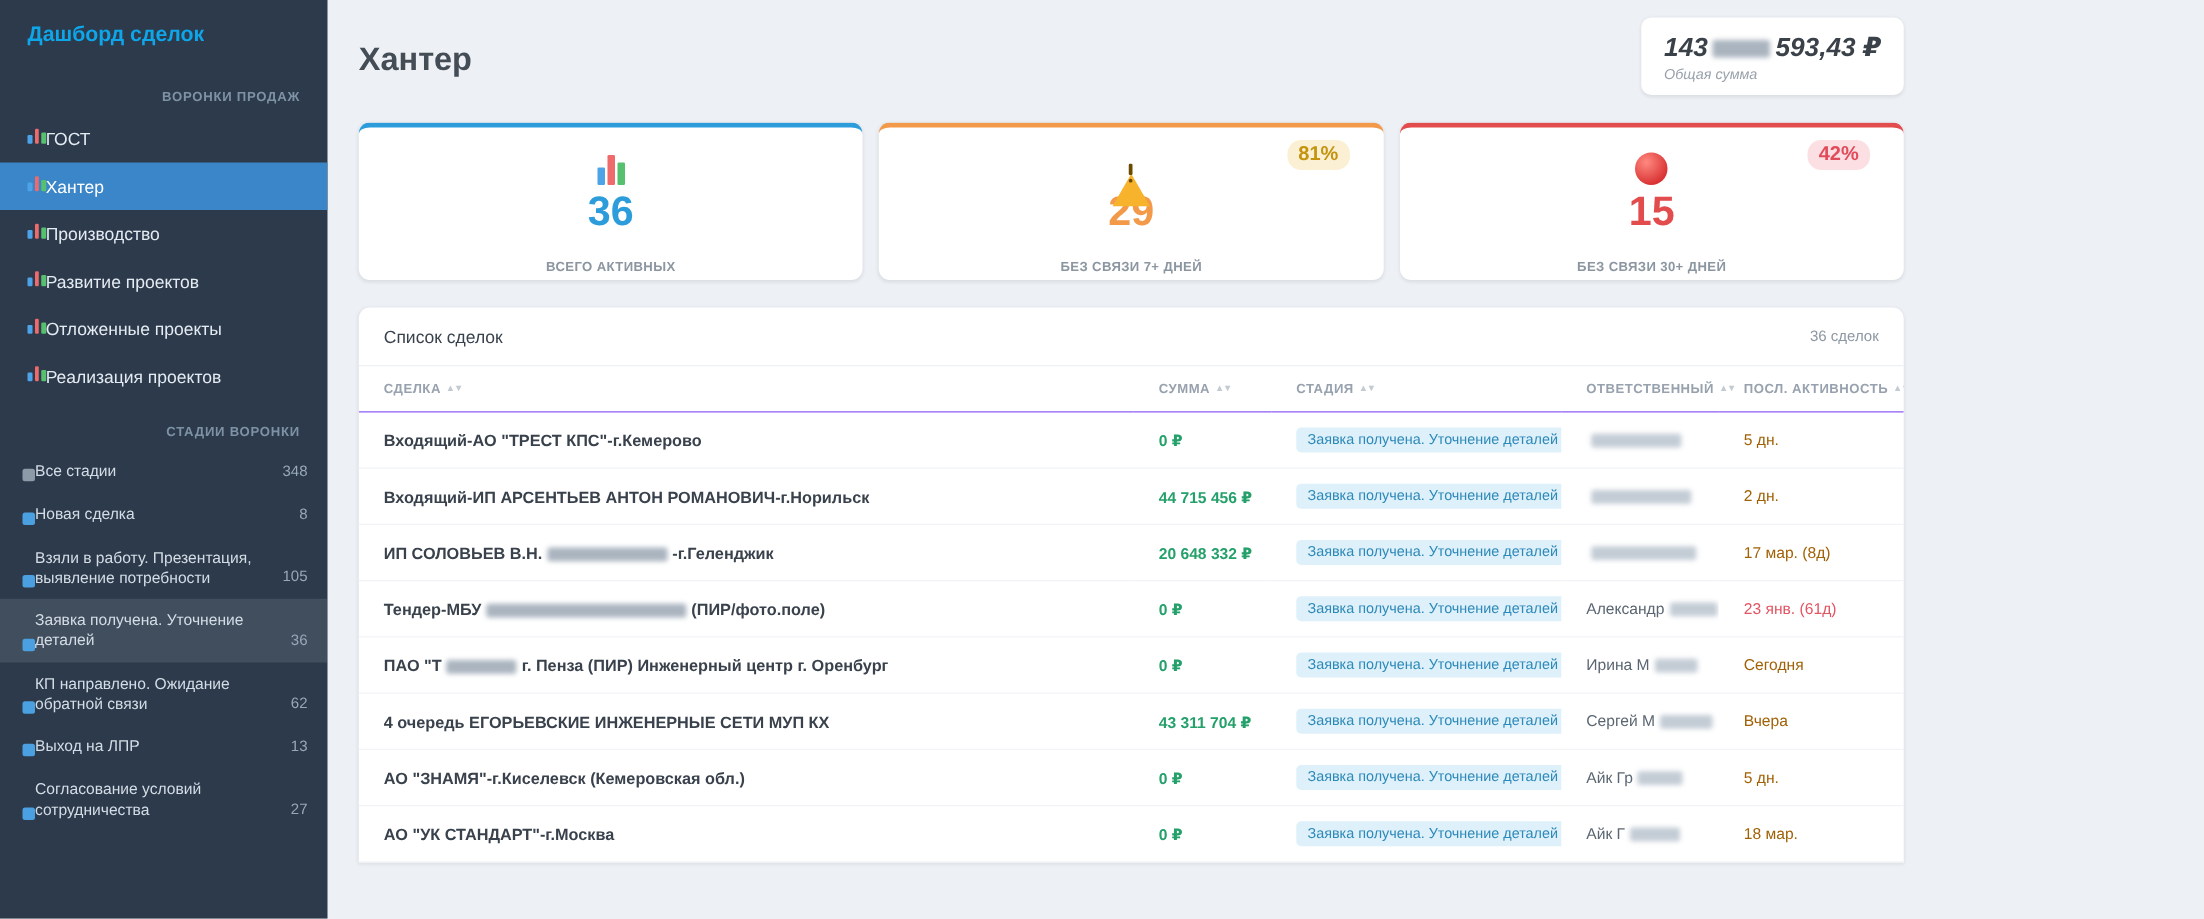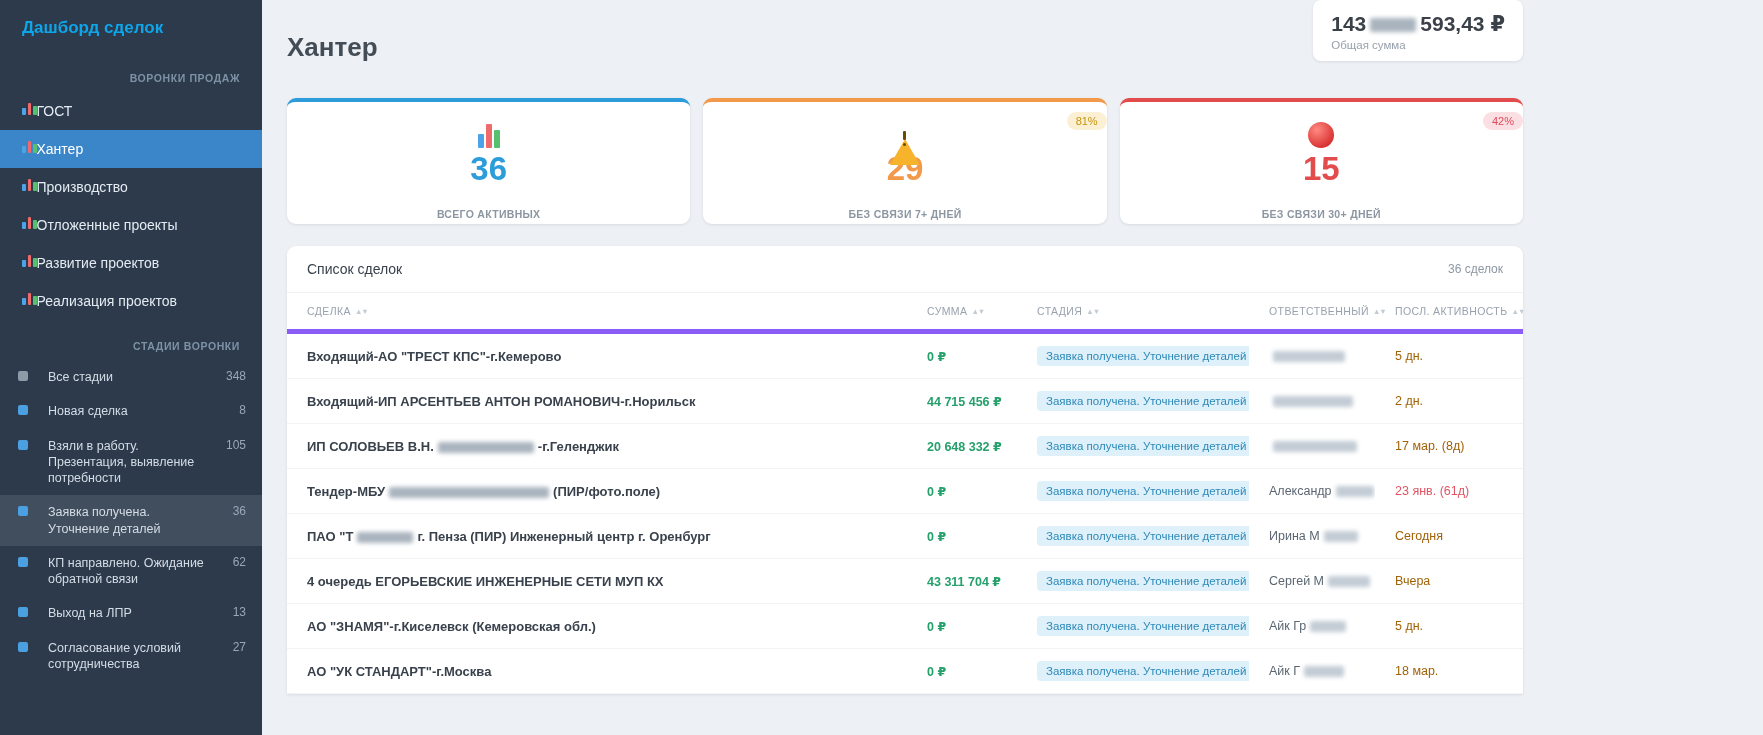--- a/index.html
+++ b/index.html
@@ -8,21 +8,21 @@
     font-family:"Liberation Sans","DejaVu Sans",sans-serif;
     background:#edf0f4; color:#3b434c; display:flex;
   }
 
   
   .sidebar { width:262px; min-width:262px; height:735px; background:#2c3a4b; color:#dbe3ec; overflow:hidden; }
   .sb-title { padding:18px 22px 14px; font-size:17px; font-weight:700; color:#0ea5e9; }
   .sb-section { padding:20px 22px 8px; font-size:10.5px; font-weight:700; letter-spacing:.6px; color:#7e92a6;text-align:right; }
   .funnel-item { display:flex; align-items:flex-start; padding:11px 22px; font-size:14px; color:#e4ebf2; cursor:pointer; }
   .funnel-item.active { background:#3b86c8; color:#ffffff; }
-  .stage-item { display:flex; align-items:flex-start; gap:20px; padding:9px 16px 9px 18px; font-size:12.5px; color:#d4dde6; line-height:1.3; cursor:pointer; }
+  .stage-item { display:flex; align-items:flex-end; gap:0; padding:9px 16px 9px 18px; font-size:12.5px; color:#d4dde6; line-height:1.3; cursor:pointer; }
   .stage-item.active { background:rgba(255,255,255,.10); }
   .stage-item .sq { margin-top:2px; }
   .stage-label { flex:1; }
   .stage-count { color:#98a8ba; font-size:12px; margin-left:6px; }
 
   
   .bars { display:inline-flex; align-items:flex-end; gap:2px; }
   .bars i { display:block; width:3.5px; border-radius:1px; }
   .bars i:nth-child(1){ height:7px;  background:#4da3e8; }
   .bars i:nth-child(2){ height:12px; background:#ef6a6a; }
@@ -32,42 +32,42 @@
   .bars.big i:nth-child(2){ height:24px; }
   .bars.big i:nth-child(3){ height:18px; }
   .sq { width:10px; height:10px; min-width:10px; border-radius:2px; background:#4aa0e0; display:inline-block; }
   .sq.gray { background:#8d9aa8; }
 
   
   .main { flex:1; padding-left:25px; position:relative; }
   .content { width:1236px; }
   .topbar { height:98px; display:flex; align-items:flex-start; }
   .page-title { margin-top:32px; font-size:26px; font-weight:600; color:#444c55; }
-  .total-card { margin-left:auto; background:#fff; border-radius:8px; box-shadow:0 1px 3px rgba(40,50,70,.10); padding:12px 18px 10px; min-width:205px; }
+  .total-card { margin-left:auto; margin-top:14px; background:#fff; border-radius:8px; box-shadow:0 1px 3px rgba(40,50,70,.10); padding:12px 18px 10px; min-width:205px;font-style:italic; }
   .total-sum { font-size:21px; font-weight:700; color:#3a4149; white-space:nowrap; }
   .total-label { font-size:11.5px; color:#98a1ab; margin-top:3px; }
 
   .redacted { display:inline-block; height:11px; background:#c3ccd5; border-radius:2px; filter:blur(2.2px); vertical-align:middle; margin:0 4px; }
   .redacted.dark { background:#aab4bf; }
 
   
   .stats-row { display:flex; gap:13px; }
   .stat-card { flex:1; position:relative; background:#fff; border-radius:9px; box-shadow:0 1px 3px rgba(40,50,70,.10); border-top:4px solid #ccc; padding:16px 14px 16px; text-align:center; height:126px; cursor:pointer; }
   .stat-card.blue   { border-top-color:#2d9cdb; }
   .stat-card.orange { border-top-color:#f2994a; }
   .stat-card.red    { border-top-color:#e24c4c; }
   .stat-card.purple { border-top-color:#9b51e0; }
   .stat-icon { height:30px; display:flex; align-items:flex-end; justify-content:center; }
   .stat-value { font-size:33px; font-weight:700; line-height:1.15; margin-top:2px; }
   .stat-card.blue .stat-value   { color:#2d9cdb; }
   .stat-card.orange .stat-value { color:#f2994a; }
   .stat-card.red .stat-value    { color:#e24c4c; }
   .stat-card.purple .stat-value { color:#9b51e0; }
   .stat-label { font-size:10.5px; font-weight:600; letter-spacing:.3px; color:#8c96a1; margin-top:20px; }
-  .stat-badge { position:absolute; top:10px; right:0; font-size:11px; font-weight:400; padding:3px 9px; border-radius:11px; }
+  .stat-badge { position:absolute; top:10px; right:27px; font-size:16px; font-weight:700; padding:3px 9px; border-radius:11px; }
   .stat-badge.b-orange { background:#fcf0d4; color:#c4940f; }
   .stat-badge.b-red    { background:#fbdfe3; color:#e14b5a; }
   .stat-badge.b-purple { background:#f0e2f7; color:#9b51e0; }
 
   
   .warn { position:relative; width:30px; height:26px; display:inline-block; }
   .warn .tri { width:0; height:0; border-left:15px solid transparent; border-right:15px solid transparent; border-bottom:26px solid #f7b32b; }
   .warn .bar { position:absolute; left:13.5px; top:9px;  width:3px; height:9px; background:#6b4a00; border-radius:1px; }
   .warn .dot { position:absolute; left:13.5px; top:20.5px; width:3px; height:3px; background:#6b4a00; border-radius:50%; }
   
@@ -81,21 +81,21 @@
   .siren .r2 { left:3px;  top:3px; transform:rotate(-40deg); }
   .siren .r3 { right:3px; top:3px; transform:rotate(40deg); }
 
   
   .table-card { margin-top:22px; background:#fff; border-radius:9px 9px 0 0; box-shadow:0 1px 3px rgba(40,50,70,.10); overflow:hidden; }
   .table-head { display:flex; align-items:center; justify-content:space-between; padding:15px 20px; border-bottom:1px solid #eef1f4; }
   .table-title { font-size:14px; color:#39424c; }
   .table-count { font-size:12px; color:#8d97a3; }
   table { width:100%; border-collapse:collapse; table-layout:fixed; }
   col.c-deal { width:620px; } col.c-sum { width:110px; } col.c-stage { width:232px; } col.c-resp { width:126px; } col.c-act { width:148px; }
-  thead th { text-align:left; font-size:10.5px; font-weight:400; letter-spacing:.4px; color:#98a2ae; padding:12px 10px 12px 20px; border-bottom:5px solid #8b5cf6; cursor:pointer; white-space:nowrap; }
+  thead th { text-align:left; font-size:10.5px; font-weight:700; letter-spacing:.4px; color:#98a2ae; padding:12px 10px 12px 20px; border-bottom:1px solid #8b5cf6; cursor:pointer; white-space:nowrap; }
   .sort-ic { font-size:7.5px; color:#c2cad2; margin-left:4px; letter-spacing:-1px; vertical-align:1px; }
   tbody td { padding:12px 10px 12px 20px; border-bottom:1px solid #f1f3f6; font-size:12.5px; color:#5b6672; vertical-align:middle; white-space:nowrap; overflow:hidden; }
   tbody tr { cursor:pointer; }
   td.deal { font-weight:700; color:#39424c; font-size:13px; }
   td.sum  { font-weight:700; color:#24a06a; }
   .stage-badge { display:inline-block; background:#def0fa; color:#2d89b8; padding:4px 9px; border-radius:4px; font-size:11.5px; white-space:nowrap; }
   td.act { color:#a16207; }
   td.act.overdue { color:#e25563; }
 </style>
 </head>
@@ -129,29 +129,29 @@
         <i></i>
       </span>
     <span>Производство</span>
   </div>
   <div class="funnel-item">
     <span class="bars">
         <i></i>
         <i></i>
         <i></i>
       </span>
+    <span>Развитие проектов</span>
+  </div>
+  <div class="funnel-item">
+    <span class="bars">
+        <i></i>
+        <i></i>
+        <i></i>
+      </span>
     <span>Отложенные проекты</span>
-  </div>
-  <div class="funnel-item">
-    <span class="bars">
-        <i></i>
-        <i></i>
-        <i></i>
-      </span>
-    <span>Развитие проектов</span>
   </div>
   <div class="funnel-item">
     <span class="bars">
         <i></i>
         <i></i>
         <i></i>
       </span>
     <span>Реализация проектов</span>
   </div>
 

